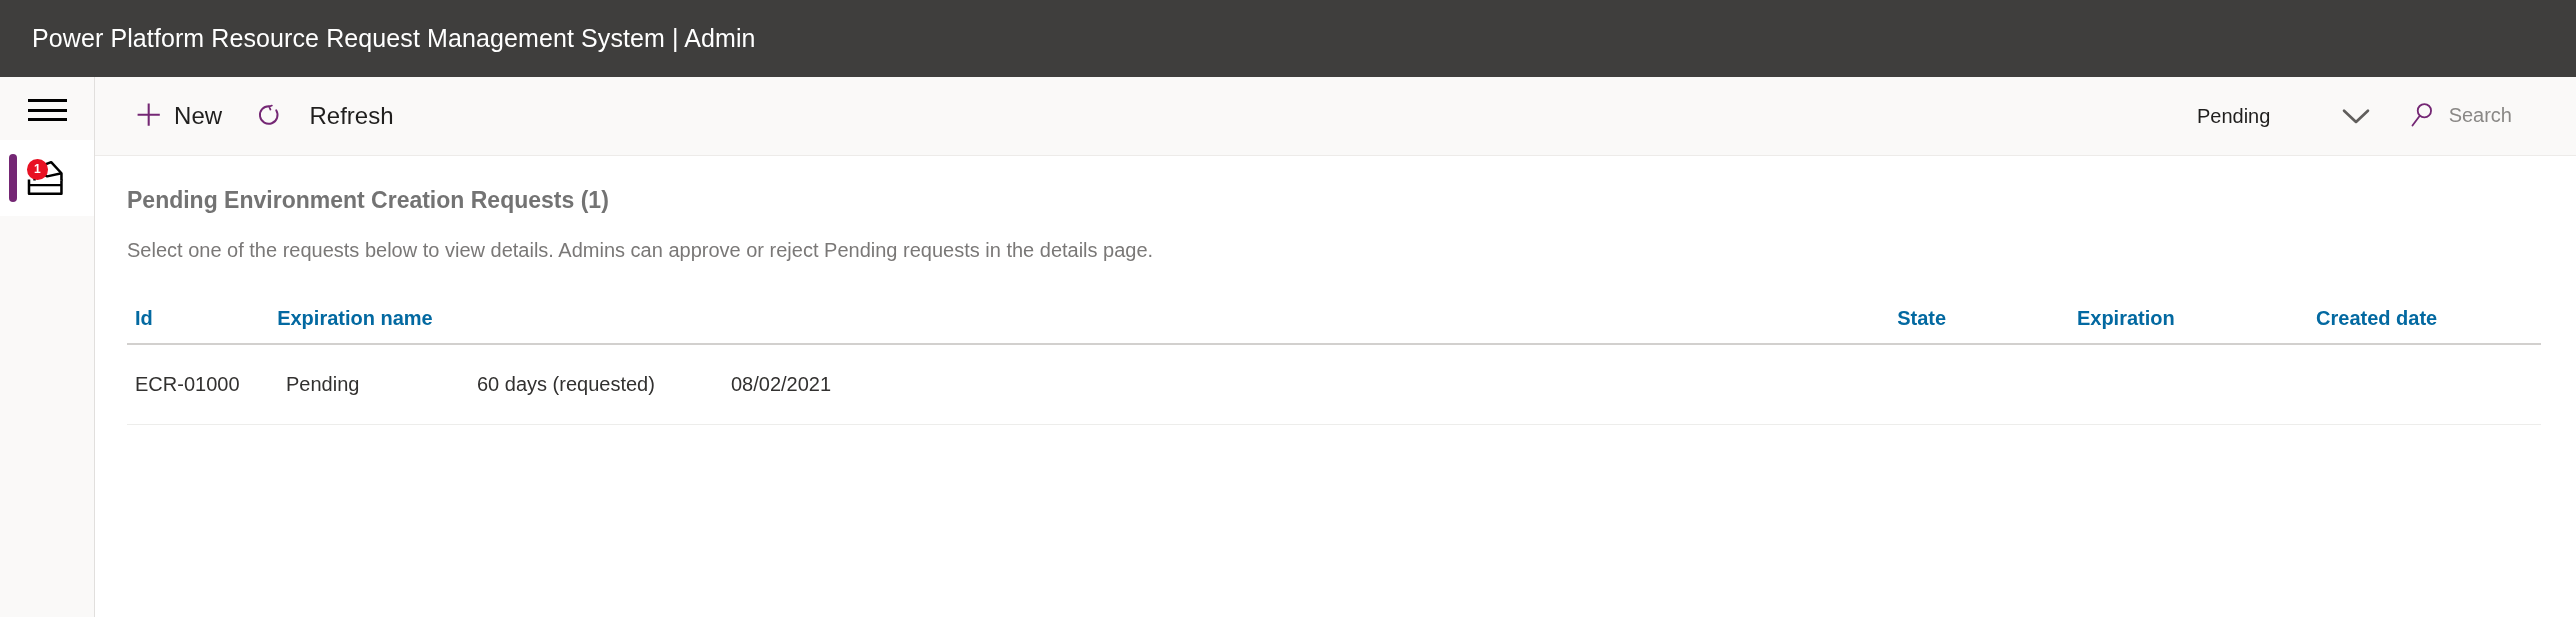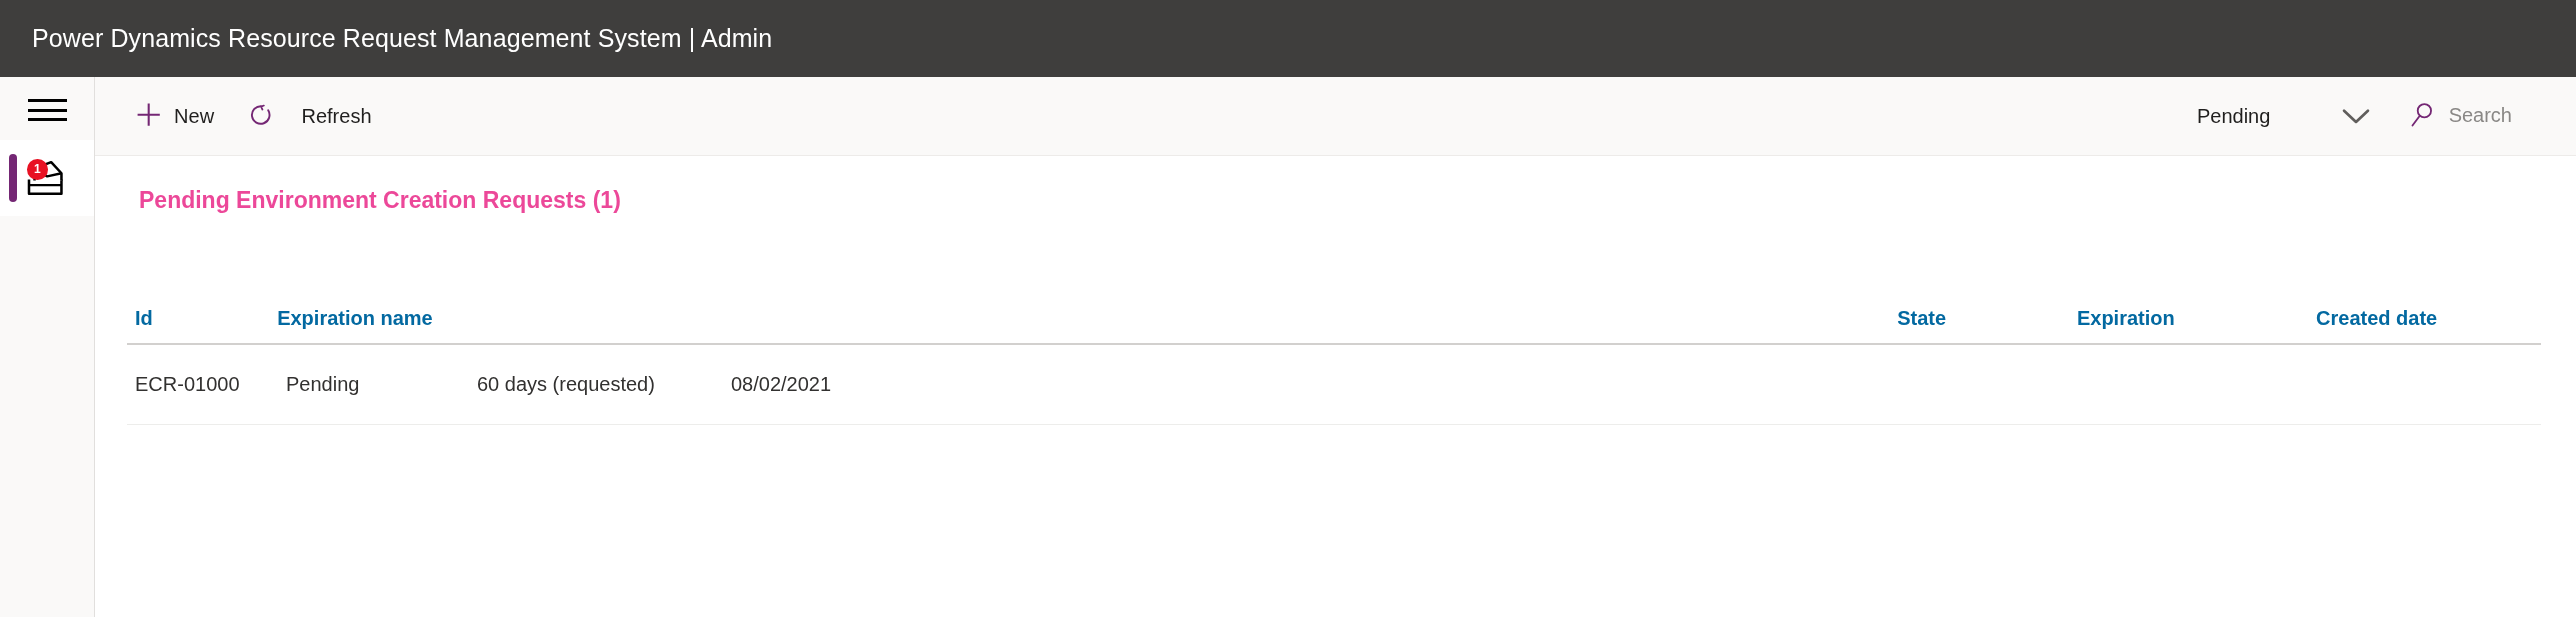--- a/index.html
+++ b/index.html
@@ -118,21 +118,21 @@
   }
   .cmd-btn {
     display: flex;
     align-items: center;
     height: 79px;
     padding: 0 11px;
     cursor: pointer;
     white-space: nowrap;
   }
   .cmd-btn .cmd-label {
-    font-size: 20px;
+    font-size: 24px;
     color: #201f1e;
     margin-left: 12.7px;
   }
   #btn-new { margin-left: 30px; }
   #btn-refresh { margin-left: 12.7px; gap: 16px; }
   .cmd-icon { display: block; }
 
   #cmd-right {
     margin-left: auto;
     display: flex;
@@ -172,25 +172,25 @@
   
   #main {
     position: absolute;
     left: 95px; top: 156px;
     width: 2481px;
     height: 462px;
     background: #ffffff;
   }
   #page-heading {
     position: absolute;
-    left: 44px;
+    left: 32px;
     top: 31px;
     font-size: 23px;
     font-weight: 700;
-    color: #ec4899;
+    color: #737373;
     white-space: nowrap;
   }
   #page-subtitle {
     position: absolute;
     left: 32px;
     top: 83px;
     font-size: 20px;
     font-weight: 400;
     color: #7a7877;
     white-space: nowrap;
@@ -234,21 +234,21 @@
   .tbl-data-row .col {
     font-size: 20px;
     font-weight: 400;
     color: #323130;
   }
 </style>
 </head>
 <body>
 
 <div id="title-bar">
-  <div class="app-title">Power Dynamics Resource Request Management System | Admin</div>
+  <div class="app-title">Power Platform Resource Request Management System | Admin</div>
 </div>
 
 <div id="sidebar">
 
   <div id="hamburger-cell">
     <span class="bar b1"></span>
     <span class="bar b2"></span>
     <span class="bar b3"></span>
   </div>
 
@@ -311,20 +311,21 @@
       <span class="search-placeholder">Search</span>
     </div>
 
   </div>
 </div>
 
 <div id="main">
 
   <div id="page-heading">Pending Environment Creation Requests (1)</div>
 
+  <div id="page-subtitle">Select one of the requests below to view details. Admins can approve or reject Pending requests in the details page.</div>
 
   <div id="requests-table">
 
     <div id="tbl-header" class="tbl-row">
       <div class="col col-id">Id</div>
       <div class="col col-name">Expiration name</div>
       <div class="col col-state">State</div>
       <div class="col col-expiration">Expiration</div>
       <div class="col col-created">Created date</div>
     </div>

